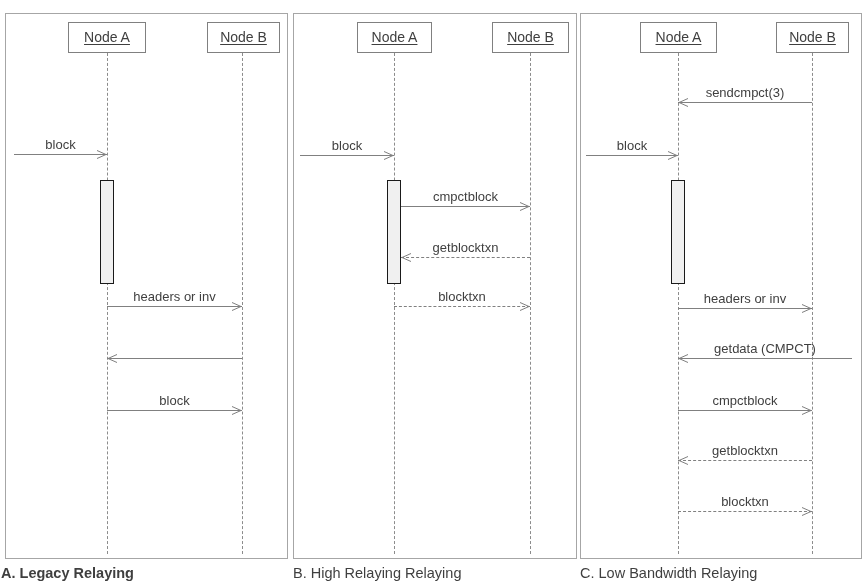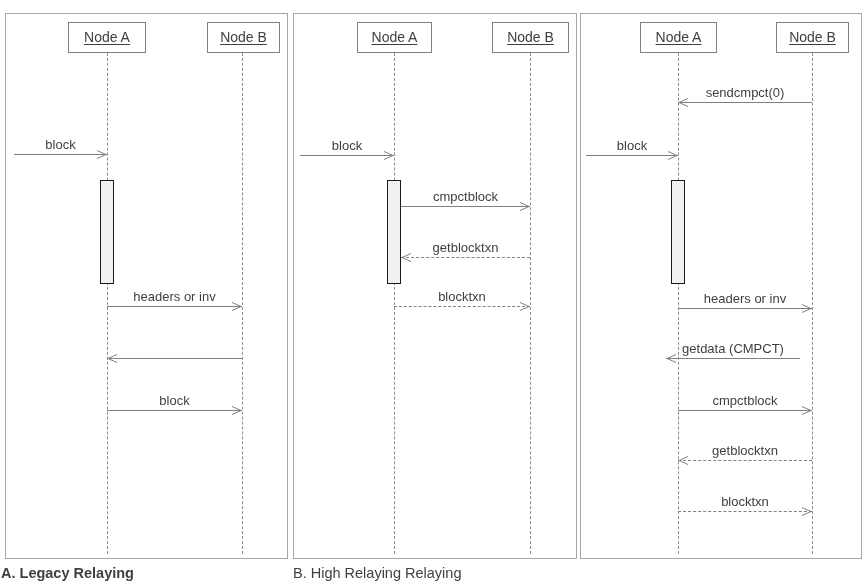--- a/index.html
+++ b/index.html
@@ -179,41 +179,41 @@
       <span>Node A</span>
     </div>
     <div class="node-box" style="left:195px; top:8px; width:73px;">
       <span>Node B</span>
     </div>
     <div class="lifeline" style="left:97px;"></div>
     <div class="lifeline" style="left:231px;"></div>
     <div class="activation" style="left:90px;"></div>
 
     <div class="msg" style="left:97px; top:69px; width:134px;">
-      <div class="label">sendcmpct(0)</div>
+      <div class="label">sendcmpct(3)</div>
       <div class="line"></div>
       <svg class="head hl" width="11" height="11" viewBox="0 0 11 11">
           <path d="M10 1.5 L1 5.5 L10 9.5" fill="none" stroke="currentColor" stroke-width="1"></path>
         </svg>
     </div>
     <div class="msg" style="left:5px; top:122px; width:92px;">
       <div class="label">block</div>
       <div class="line"></div>
       <svg class="head hr" width="11" height="11" viewBox="0 0 11 11">
           <path d="M1 1.5 L10 5.5 L1 9.5" fill="none" stroke="currentColor" stroke-width="1"></path>
         </svg>
     </div>
     <div class="msg" style="left:97px; top:275px; width:134px;">
       <div class="label">headers or inv</div>
       <div class="line"></div>
       <svg class="head hr" width="11" height="11" viewBox="0 0 11 11">
           <path d="M1 1.5 L10 5.5 L1 9.5" fill="none" stroke="currentColor" stroke-width="1"></path>
         </svg>
     </div>
-    <div class="msg" style="left:85px; top:325px; width:134px;">
+    <div class="msg" style="left:97px; top:325px; width:134px;padding-left:40px;">
       <div class="label">getdata (CMPCT)</div>
       <div class="line"></div>
       <svg class="head hl" width="11" height="11" viewBox="0 0 11 11">
           <path d="M10 1.5 L1 5.5 L10 9.5" fill="none" stroke="currentColor" stroke-width="1"></path>
         </svg>
     </div>
     <div class="msg" style="left:97px; top:377px; width:134px;">
       <div class="label">cmpctblock</div>
       <div class="line"></div>
       <svg class="head hr" width="11" height="11" viewBox="0 0 11 11">
@@ -228,14 +228,15 @@
         </svg>
     </div>
     <div class="msg dashed" style="left:97px; top:478px; width:134px;">
       <div class="label">blocktxn</div>
       <div class="line"></div>
       <svg class="head hr" width="11" height="11" viewBox="0 0 11 11">
           <path d="M1 1.5 L10 5.5 L1 9.5" fill="none" stroke="currentColor" stroke-width="1"></path>
         </svg>
     </div>
   </div>
+  <div class="caption" style="left:580px;">C. Low Bandwidth Relaying</div>
 
 </div>
 
 </body></html>

